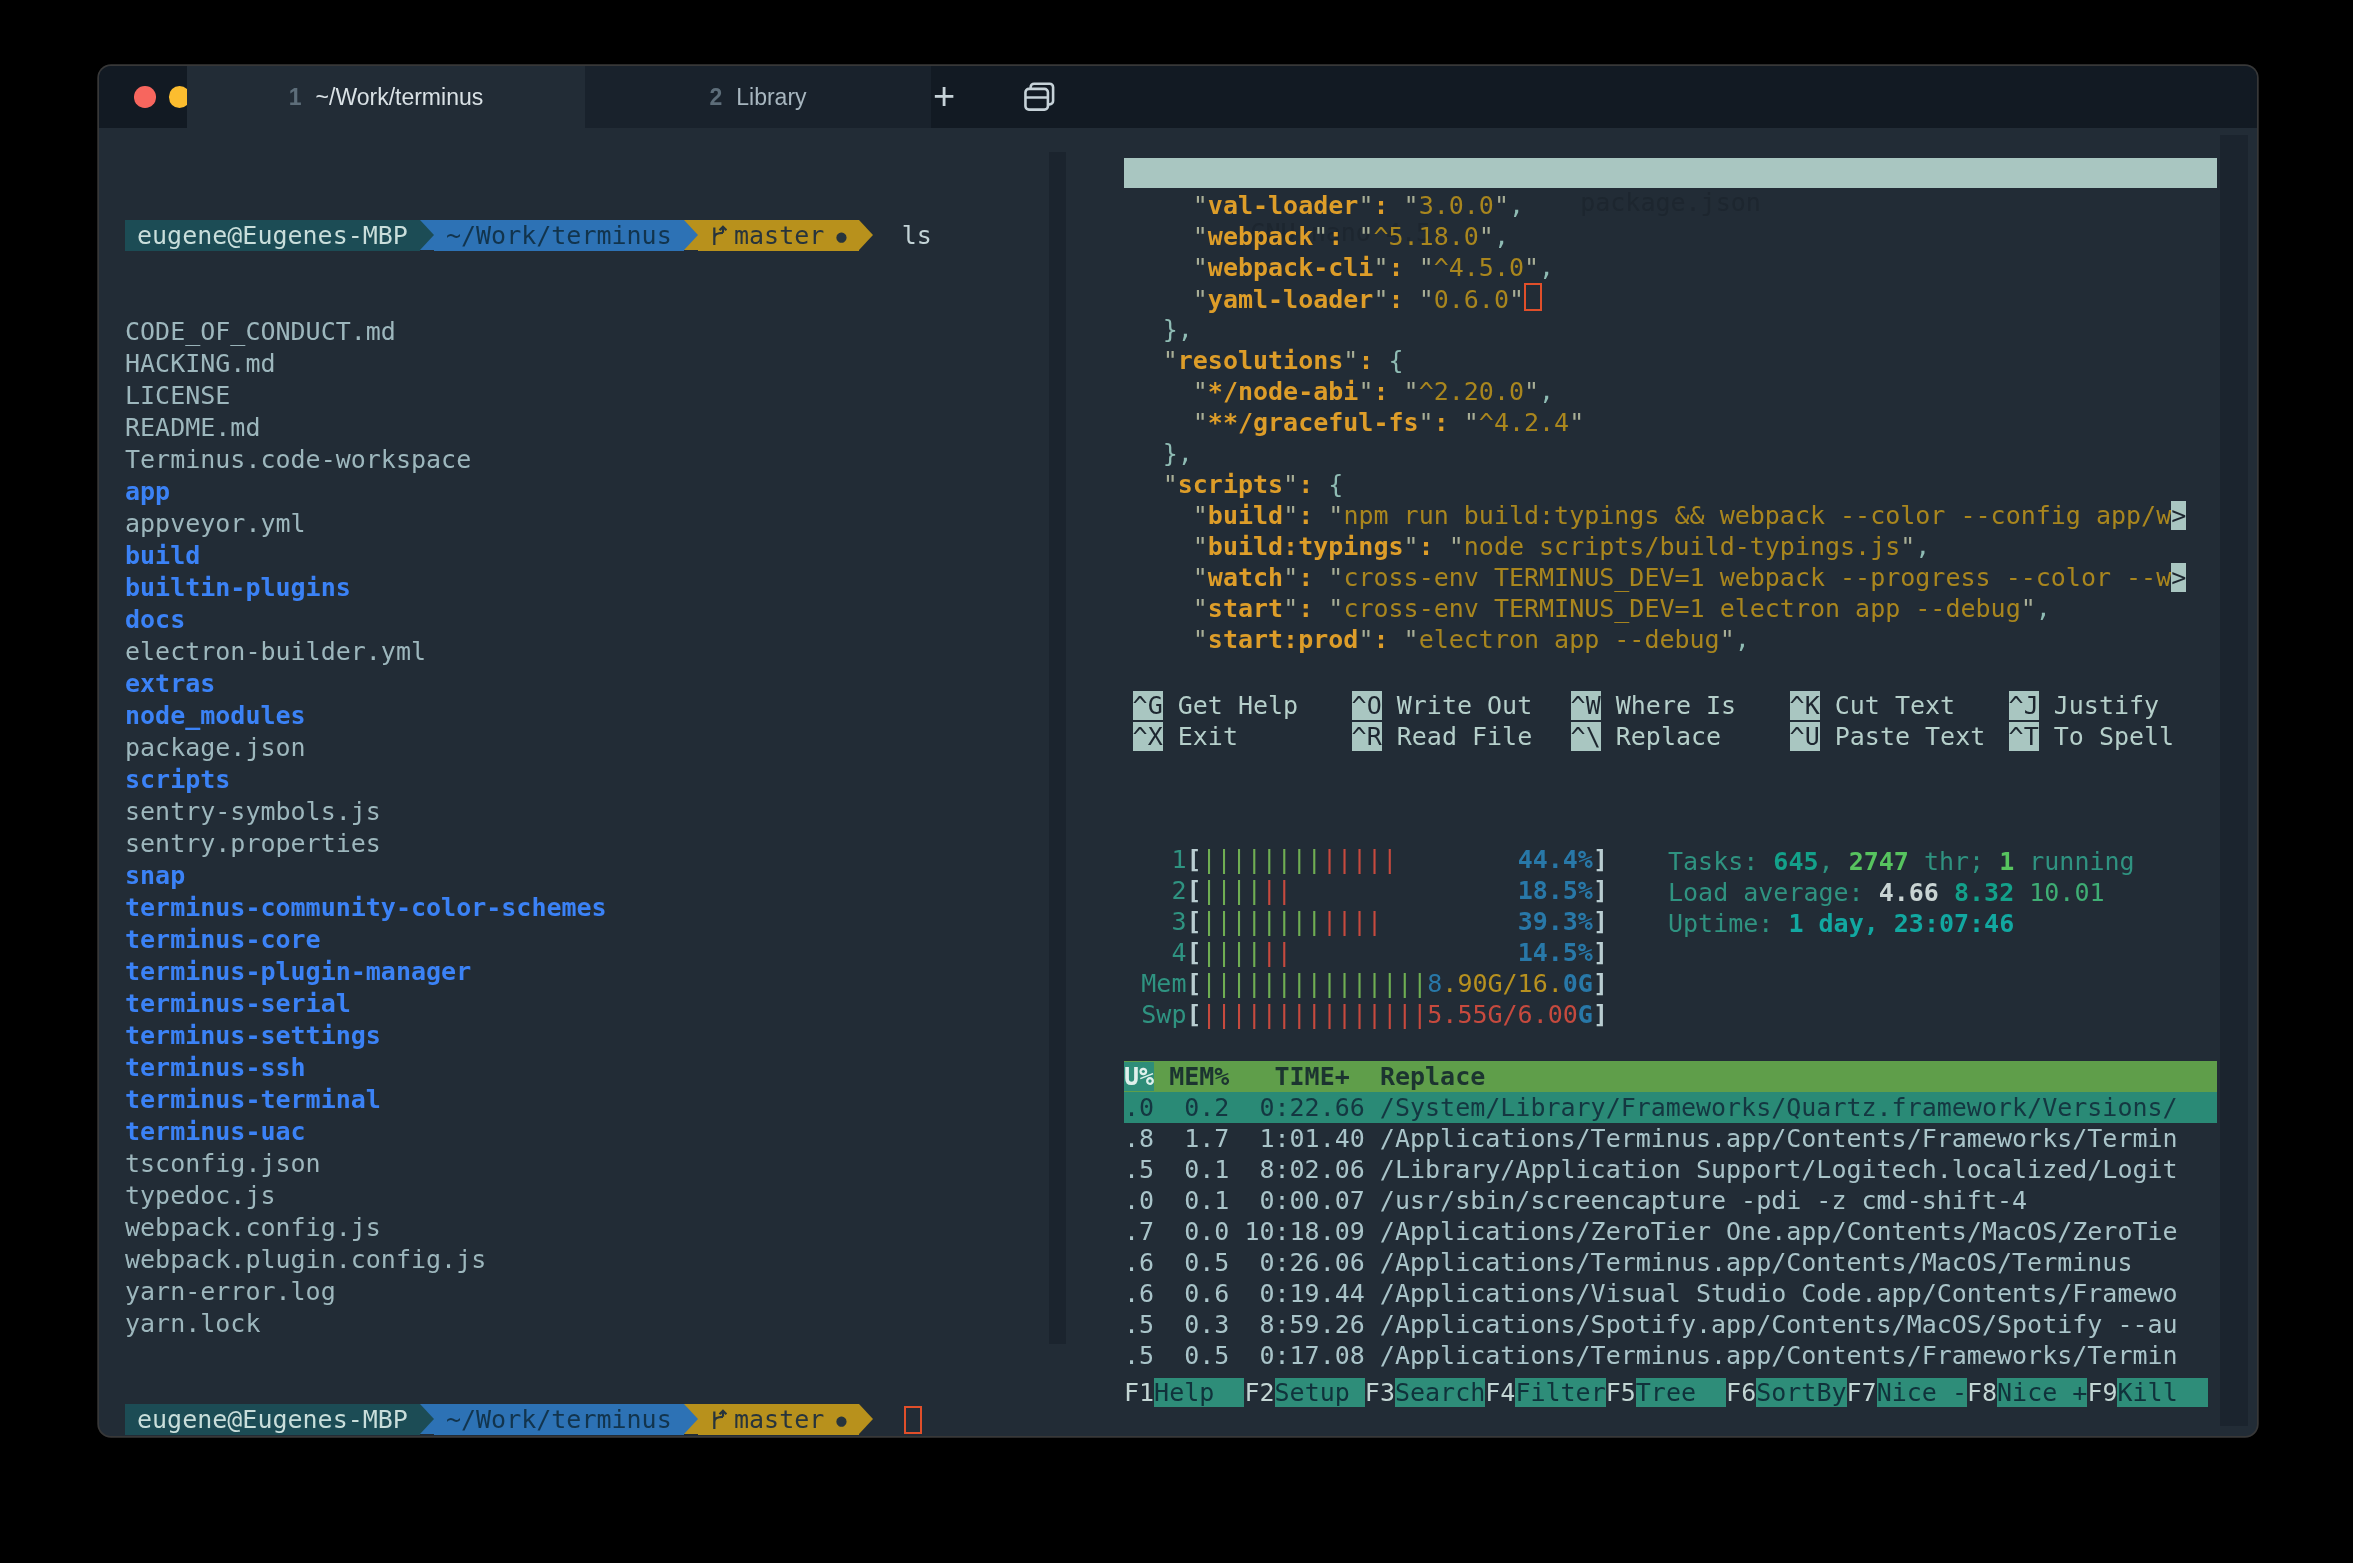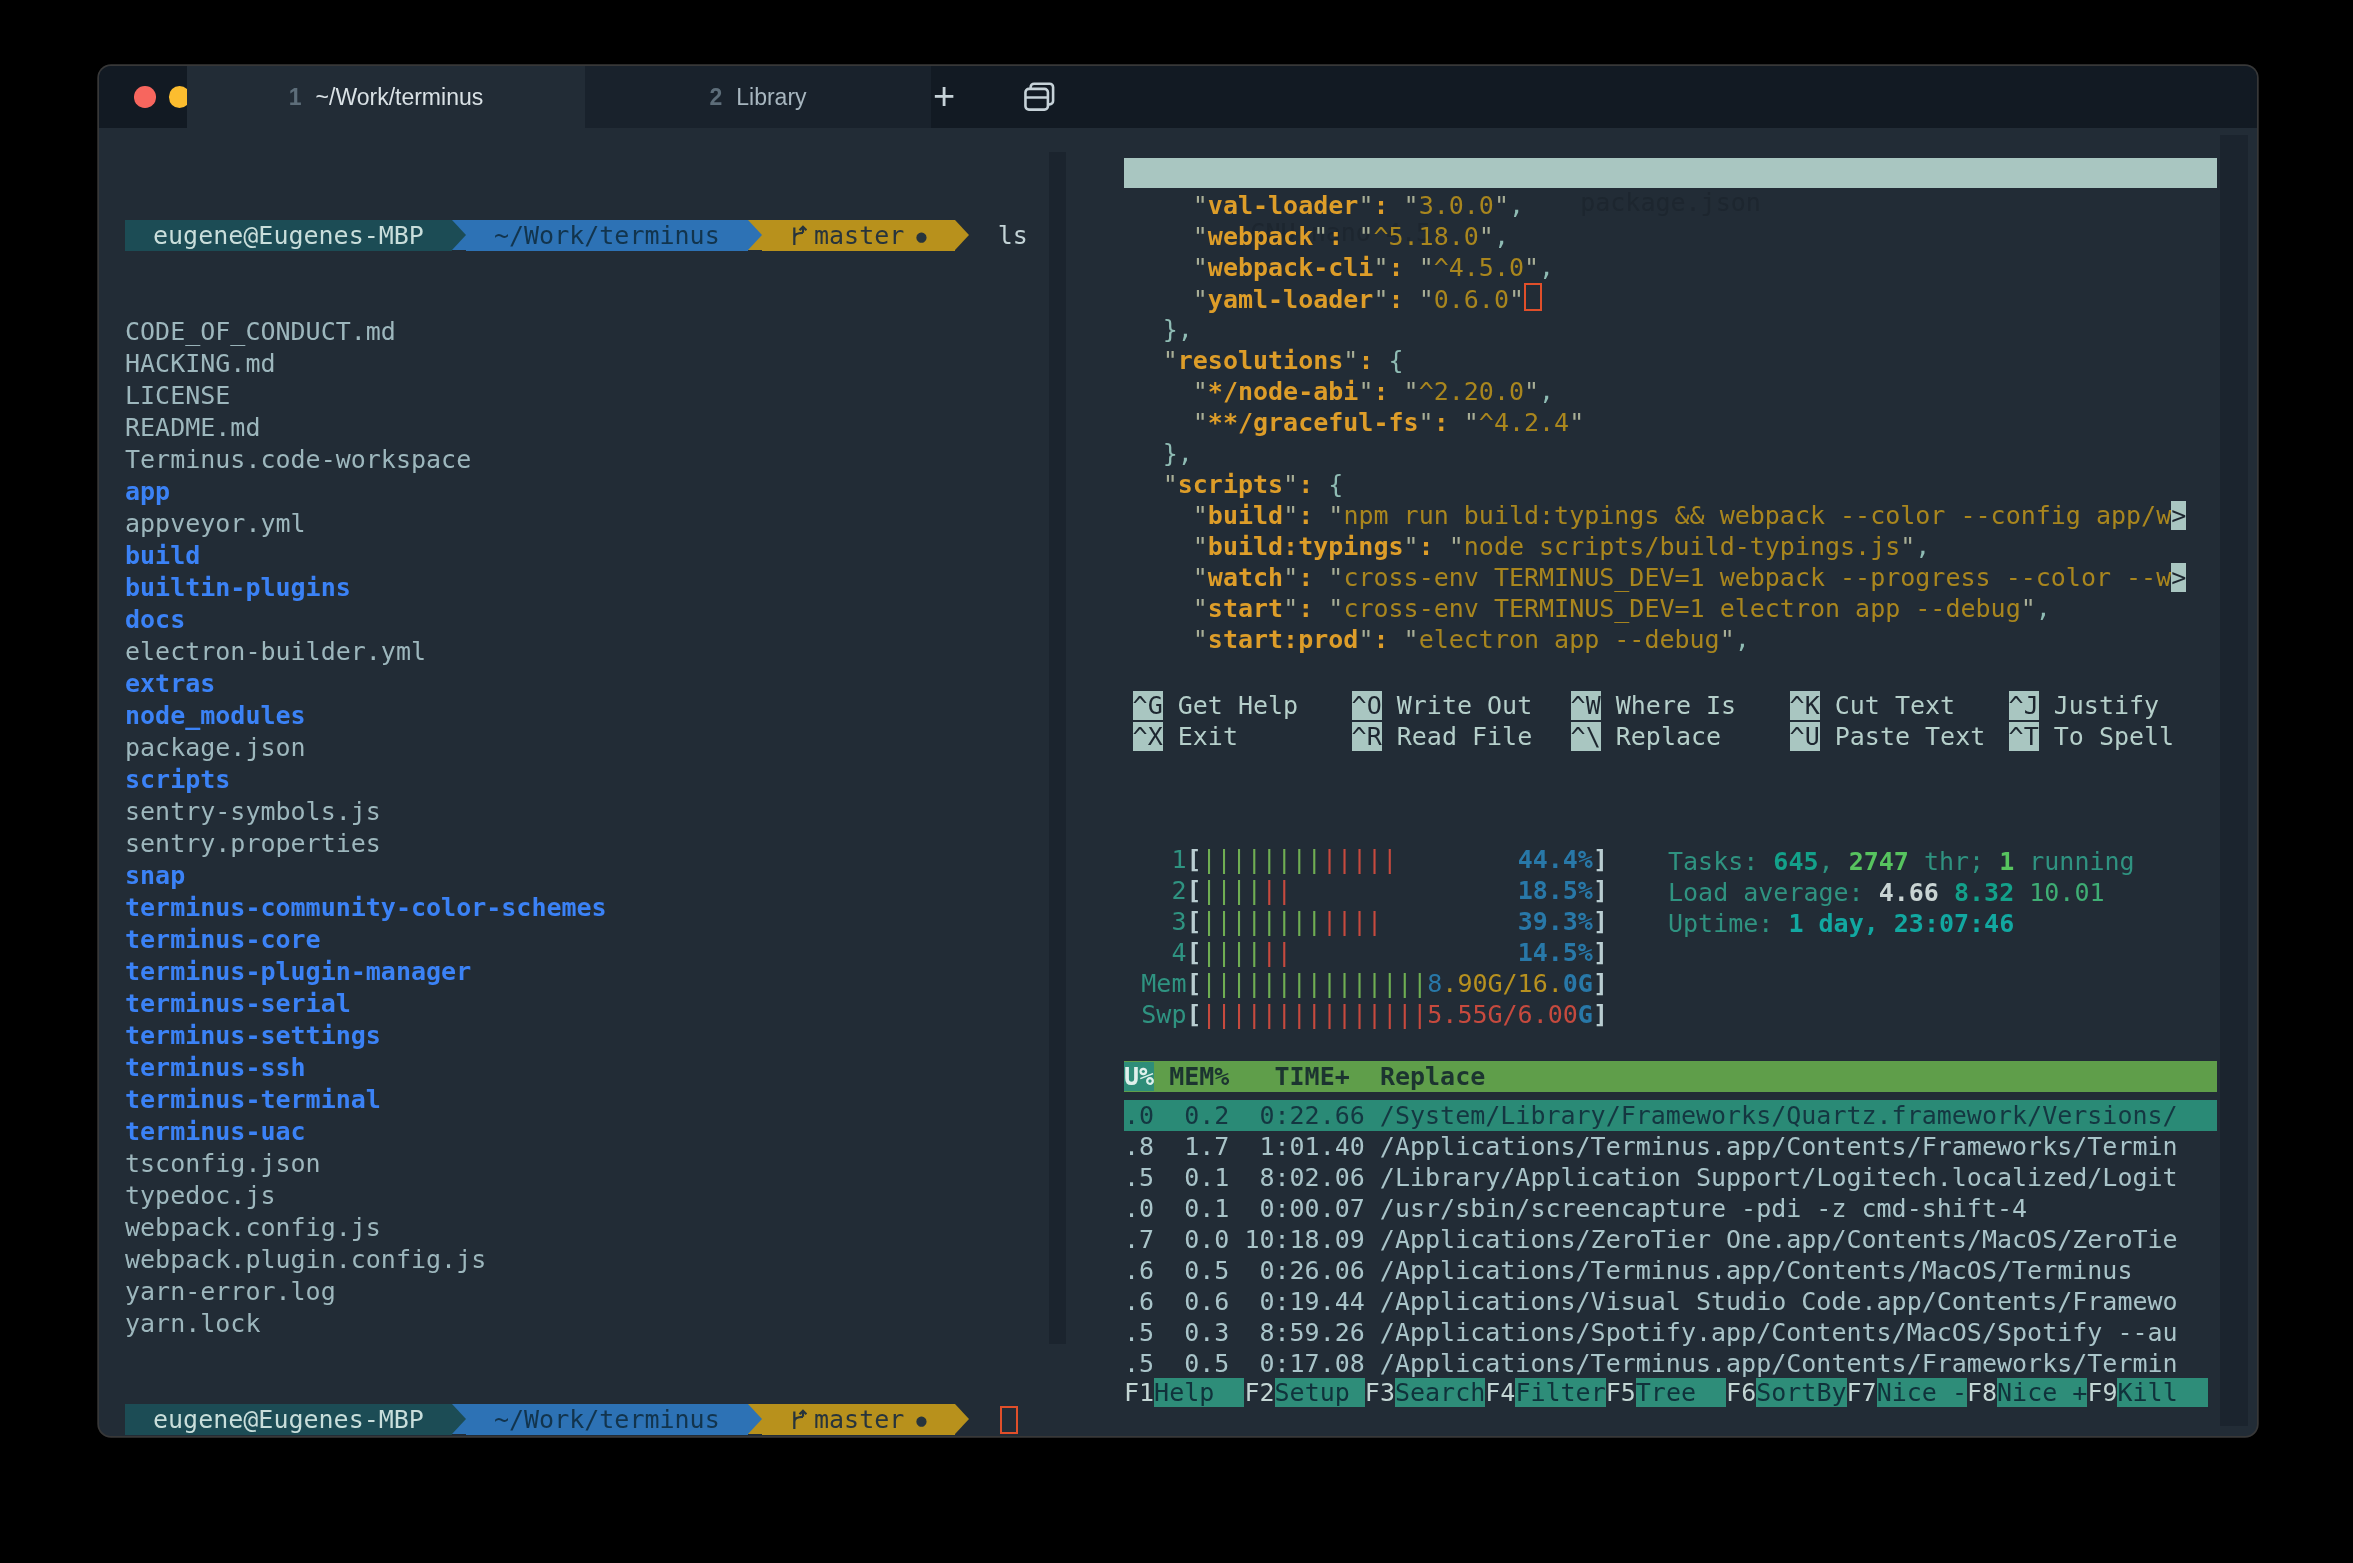--- a/index.html
+++ b/index.html
@@ -23,21 +23,21 @@
   .newwin{position:absolute;left:923px;top:14px;width:38px;height:35px;}
   .right-icons{position:absolute;top:0;height:62px;right:0;}
   
   .term{font-size:25px;white-space:pre;}
   
   .left-pane{position:absolute;left:0;top:62px;width:967px;bottom:0;padding:28px 0 0 26px;
              line-height:32px;color:#9db7bd;}
   .left-pane .d{color:#3b82f6;font-weight:bold;}
   .lline{height:32px;}
   .pl{display:inline-flex;align-items:stretch;height:31px;vertical-align:top;}
-  .seg{display:flex;align-items:center;padding:0 28px;}
+  .seg{display:flex;align-items:center;padding:0 12px;}
   .seg .dot{font-size:17.3px;margin-left:12px;}
   .arrow{width:0;height:0;border-top:15.6px solid transparent;border-bottom:15.6px solid transparent;
          border-left:14.7px solid transparent;}
   .cmd{color:#c3d3d6;margin-left:29px;}
   .cur{display:inline-block;width:14px;height:24px;border:2.6px solid #e14f2a;vertical-align:-3.5px;}
   .pl-cur{margin-left:31px;align-self:center;}
   .sbar-l{position:absolute;left:950px;top:86px;width:17.3px;height:1192px;background:#1b242e;}
   .sbar-r{position:absolute;left:2121px;top:69px;width:28px;height:1291px;background:#1b242e;}
   
   .right-pane{position:absolute;left:1025px;top:62px;width:1093px;bottom:0;line-height:31px;}
@@ -71,21 +71,21 @@
   .br{color:#c64a3e;}
   .pct{color:#2878a8;font-weight:bold;}
   .bl{color:#2878a8;}
   .blb{color:#2878a8;font-weight:bold;}
   .gd{color:#b8911f;}
   .rd{color:#c64a3e;}
   .hinfo{position:absolute;left:544px;top:718px;}
   .ptable-header{position:absolute;left:0;top:933px;width:1093px;height:31px;background:#5f9e4a;
                  font-size:25px;line-height:31px;white-space:pre;color:#1c3430;font-weight:bold;}
   .ptable-header .sort{background:#2e8d79;color:#dff0ec;}
-  .prows{position:absolute;left:0;top:964px;width:1093px;margin-top:8px;}
+  .prows{position:absolute;left:0;top:964px;width:1093px;}
   .prow{height:31px;color:#a9c4c9;}
   .prow.sel{background:#2a8a76;color:#143741;}
   .fkeys{position:absolute;left:0;top:1249px;width:1093px;height:31px;font-size:25px;line-height:31px;white-space:pre;}
   .fk{color:#c3d6d4;}
   .fv{background:#2e8d79;color:#10323b;}
   svg{display:block;}
 </style>
 </head>
 <body>
 

